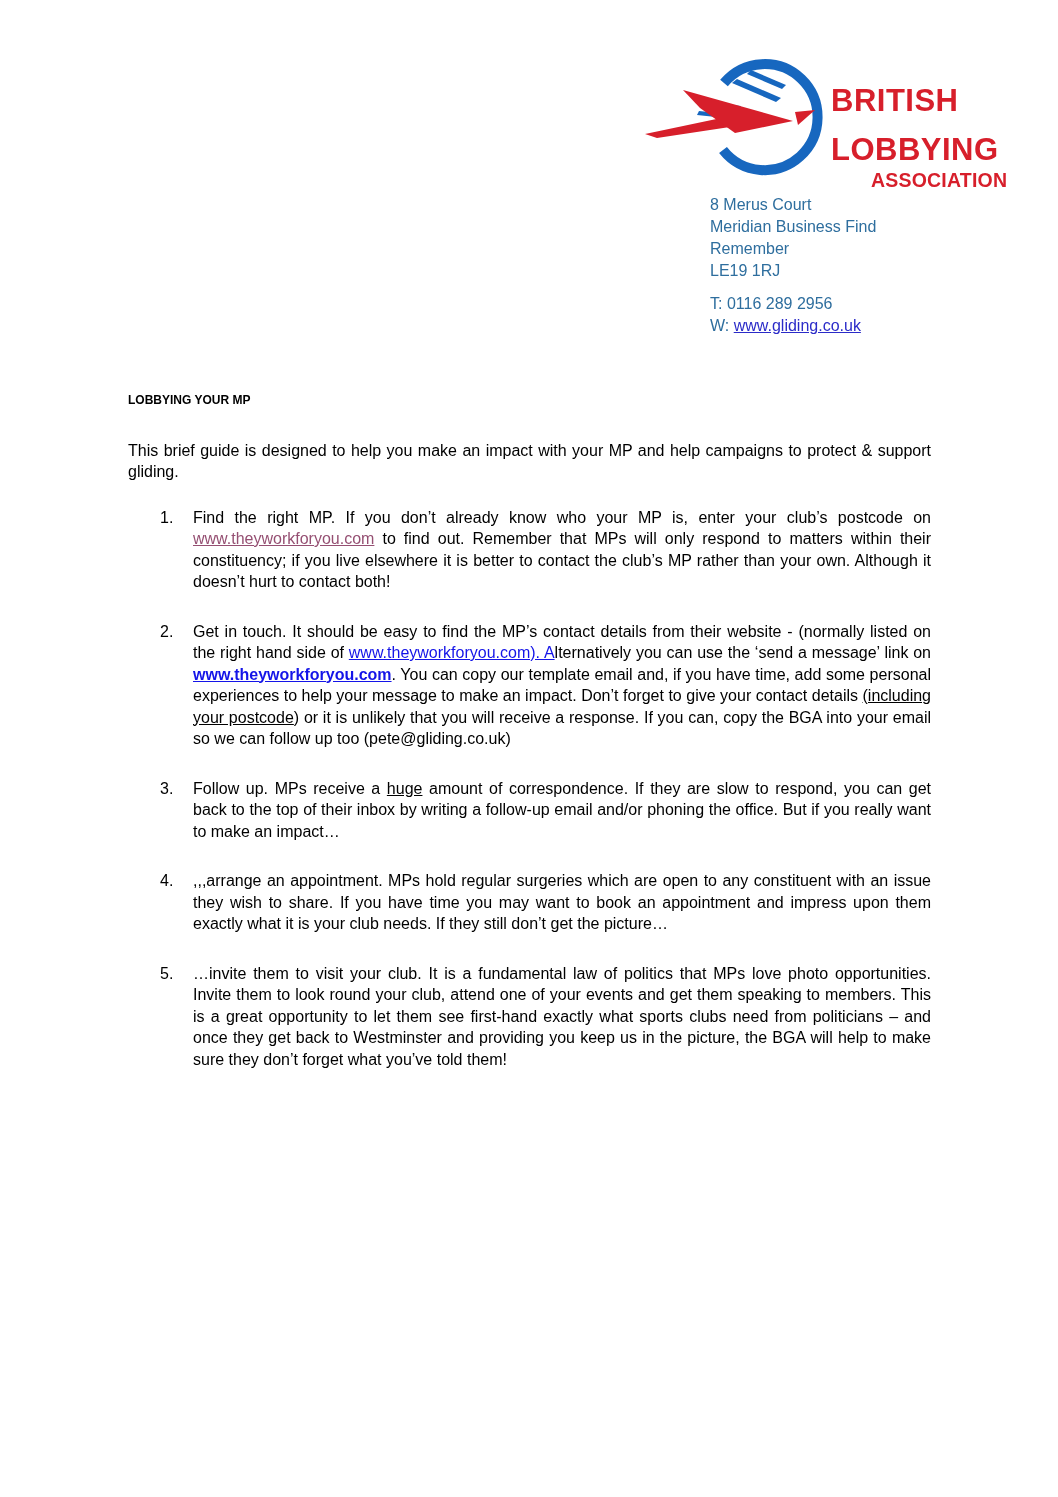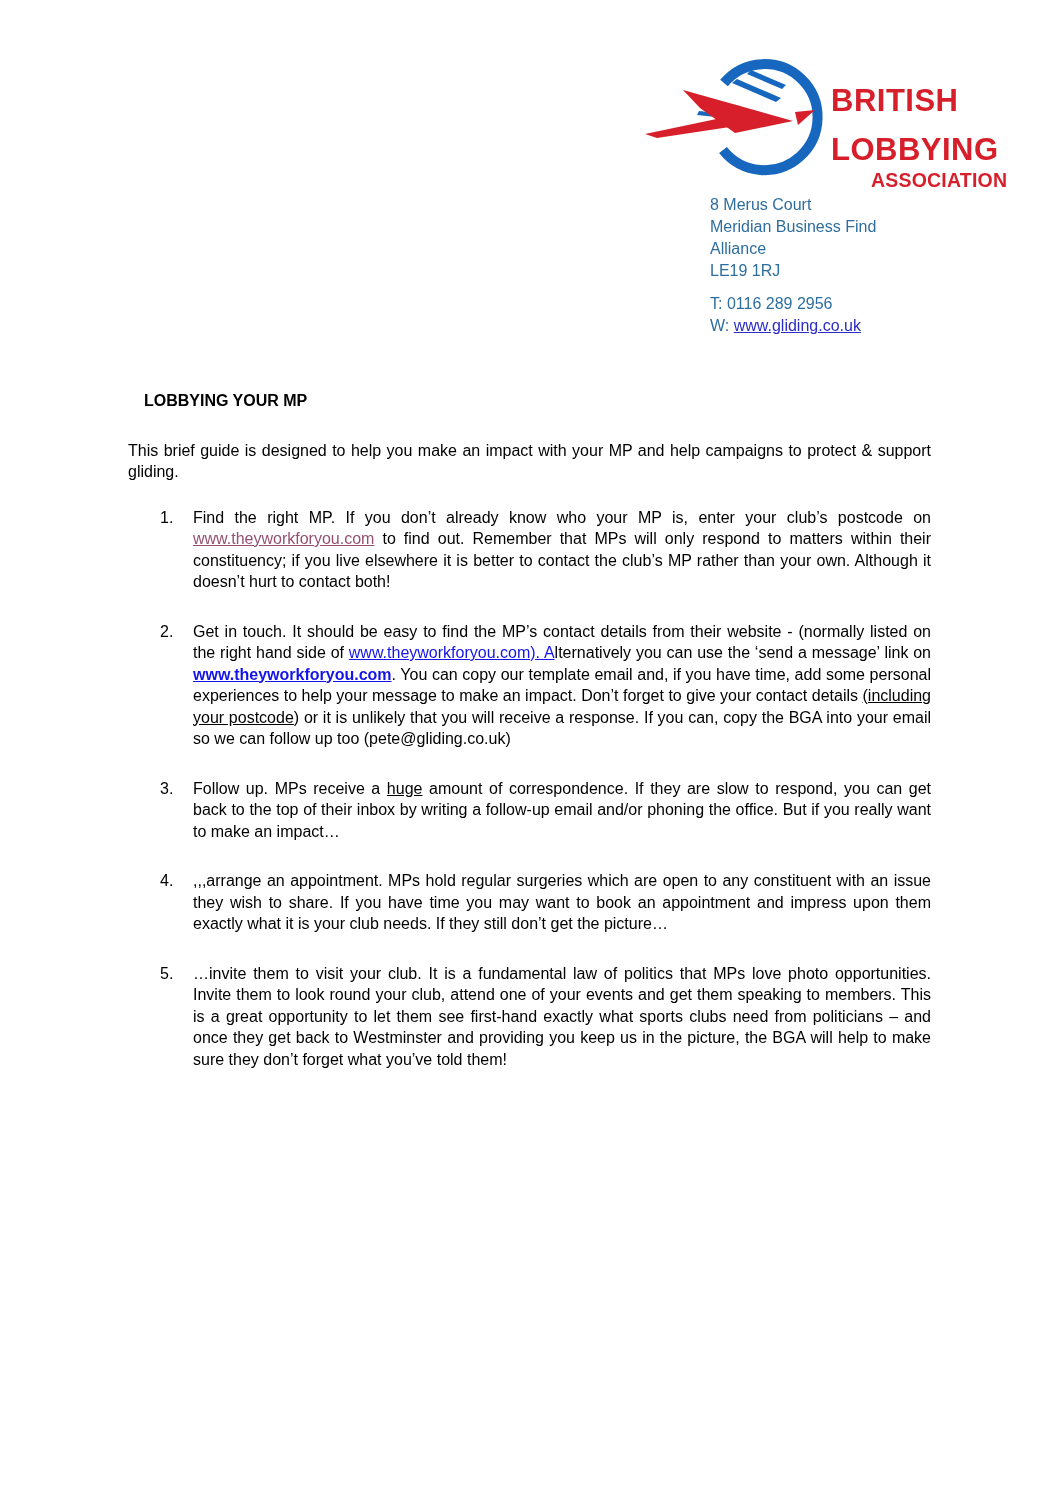--- a/index.html
+++ b/index.html
@@ -27,21 +27,21 @@
     font-size: 16px; line-height: 22px; color: #2E6E9E;
   }
   .address .contact { margin-top: 11px; }
   .address .weblink { color: #2B2BC8; text-decoration: underline; cursor: pointer; }
 
   
   .content {
     position: absolute; left: 128px; top: 390px; width: 803px;
     font-size: 16px; line-height: 21.5px;
   }
-  .doc-title { font-size: 16px; font-weight: bold; margin: 0 0 28px 16px; }
+  .doc-title { font-size: 12px; font-weight: bold; margin: 0 0 28px 0; }
   .intro { margin: 0 0 24px 0; text-align: justify; }
 
   .list-item { display: flex; margin: 0 0 28px 0; }
   .num { flex: none; width: 33px; margin-left: 32px; }
   .item-text { flex: 1; text-align: justify; }
 
   .closing { margin: 54px 0 0 0; }
   .date    { margin: 25px 0 0 0; }
 
   .lnk          { color: #1414E8; text-decoration: underline; cursor: pointer; }
@@ -70,21 +70,21 @@
 
   <div class="wordmark">
     <div class="big">BRITISH</div>
     <div class="big">LOBBYING</div>
     <div class="small">ASSOCIATION</div>
   </div>
 
   <div class="address">
     <div>8 Merus Court</div>
     <div>Meridian Business Find</div>
-    <div>Alliance</div>
+    <div>Remember</div>
     <div>LE19 1RJ</div>
     <div class="contact">T: 0116 289 2956</div>
     <div><span>W: </span><span class="weblink">www.gliding.co.uk</span></div>
   </div>
 
   <div class="content">
 
     <div class="doc-title">LOBBYING YOUR MP</div>
 
     <p class="intro">This brief guide is designed to help you make an impact with your MP and help campaigns to protect &amp; support gliding.</p>

